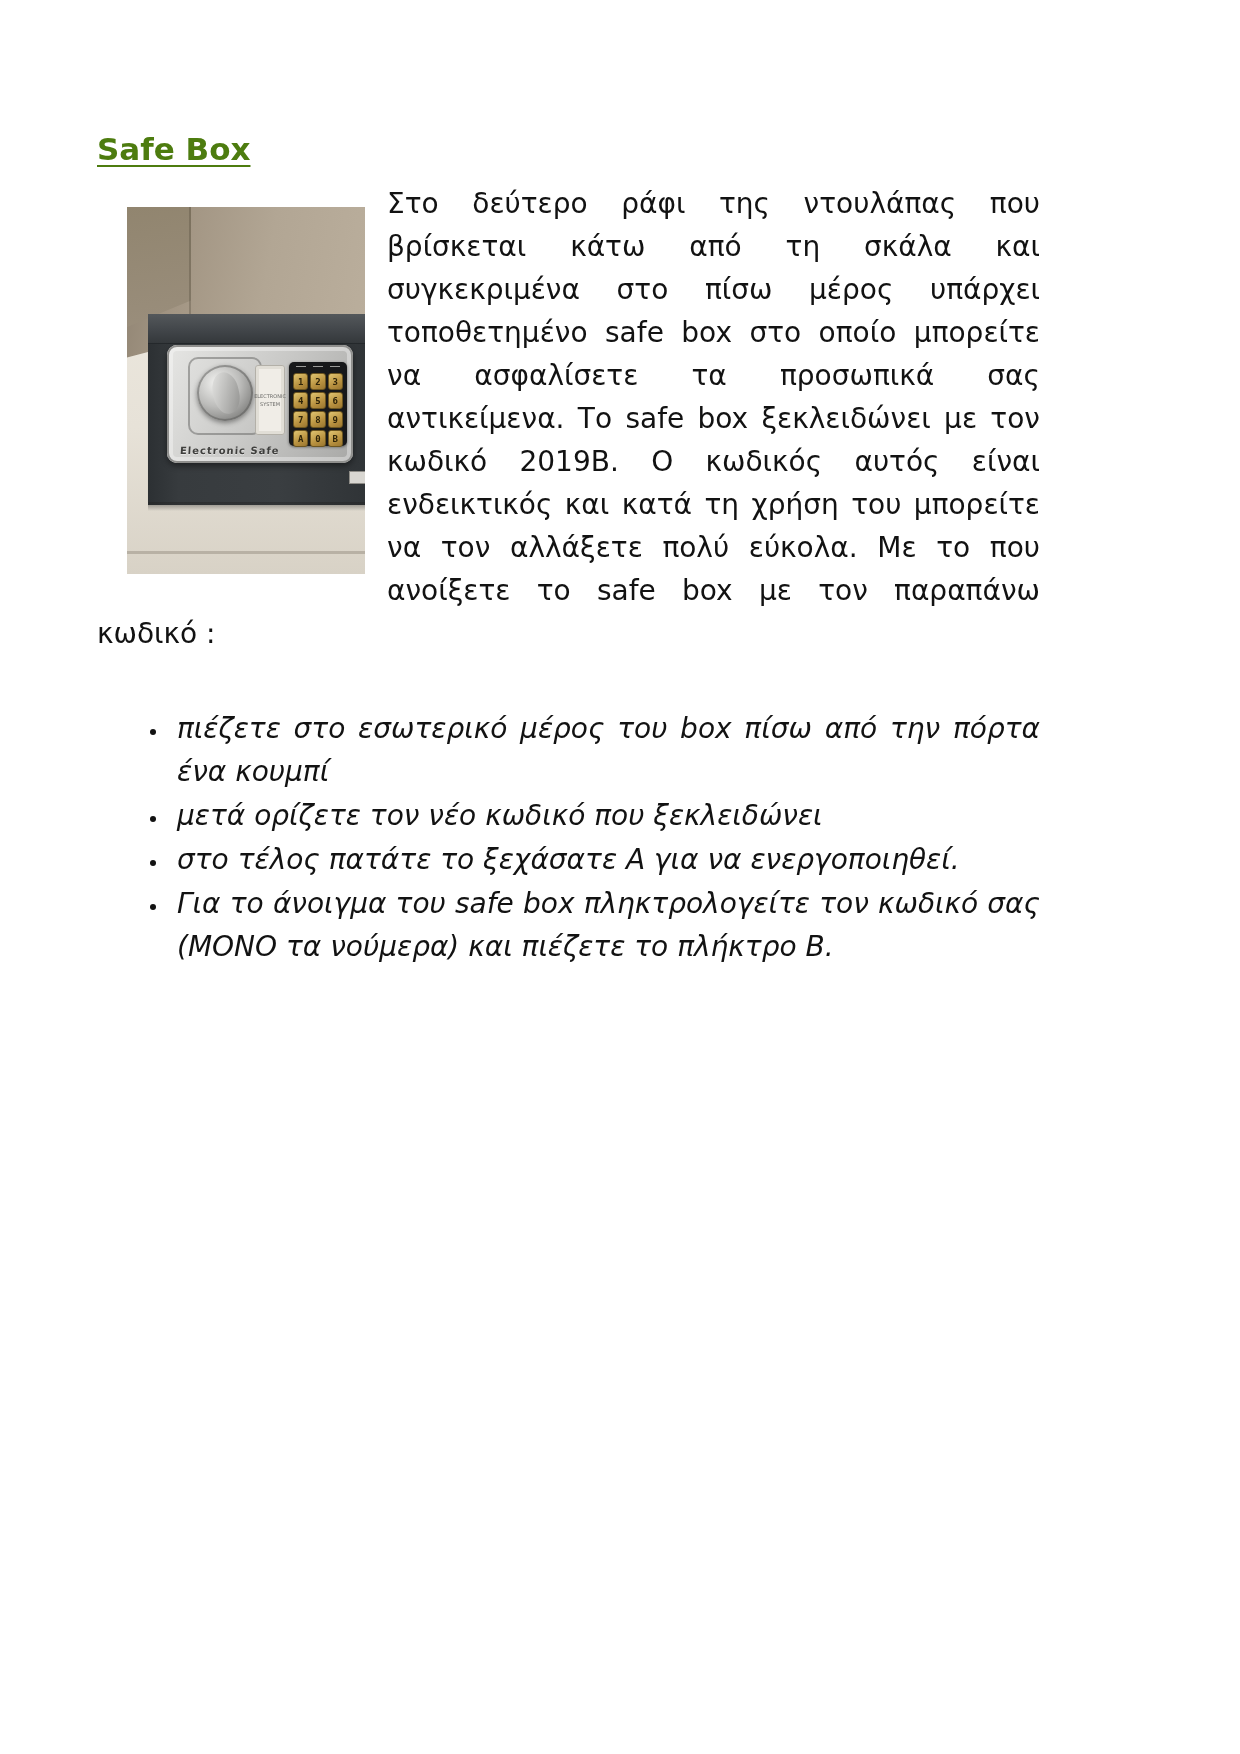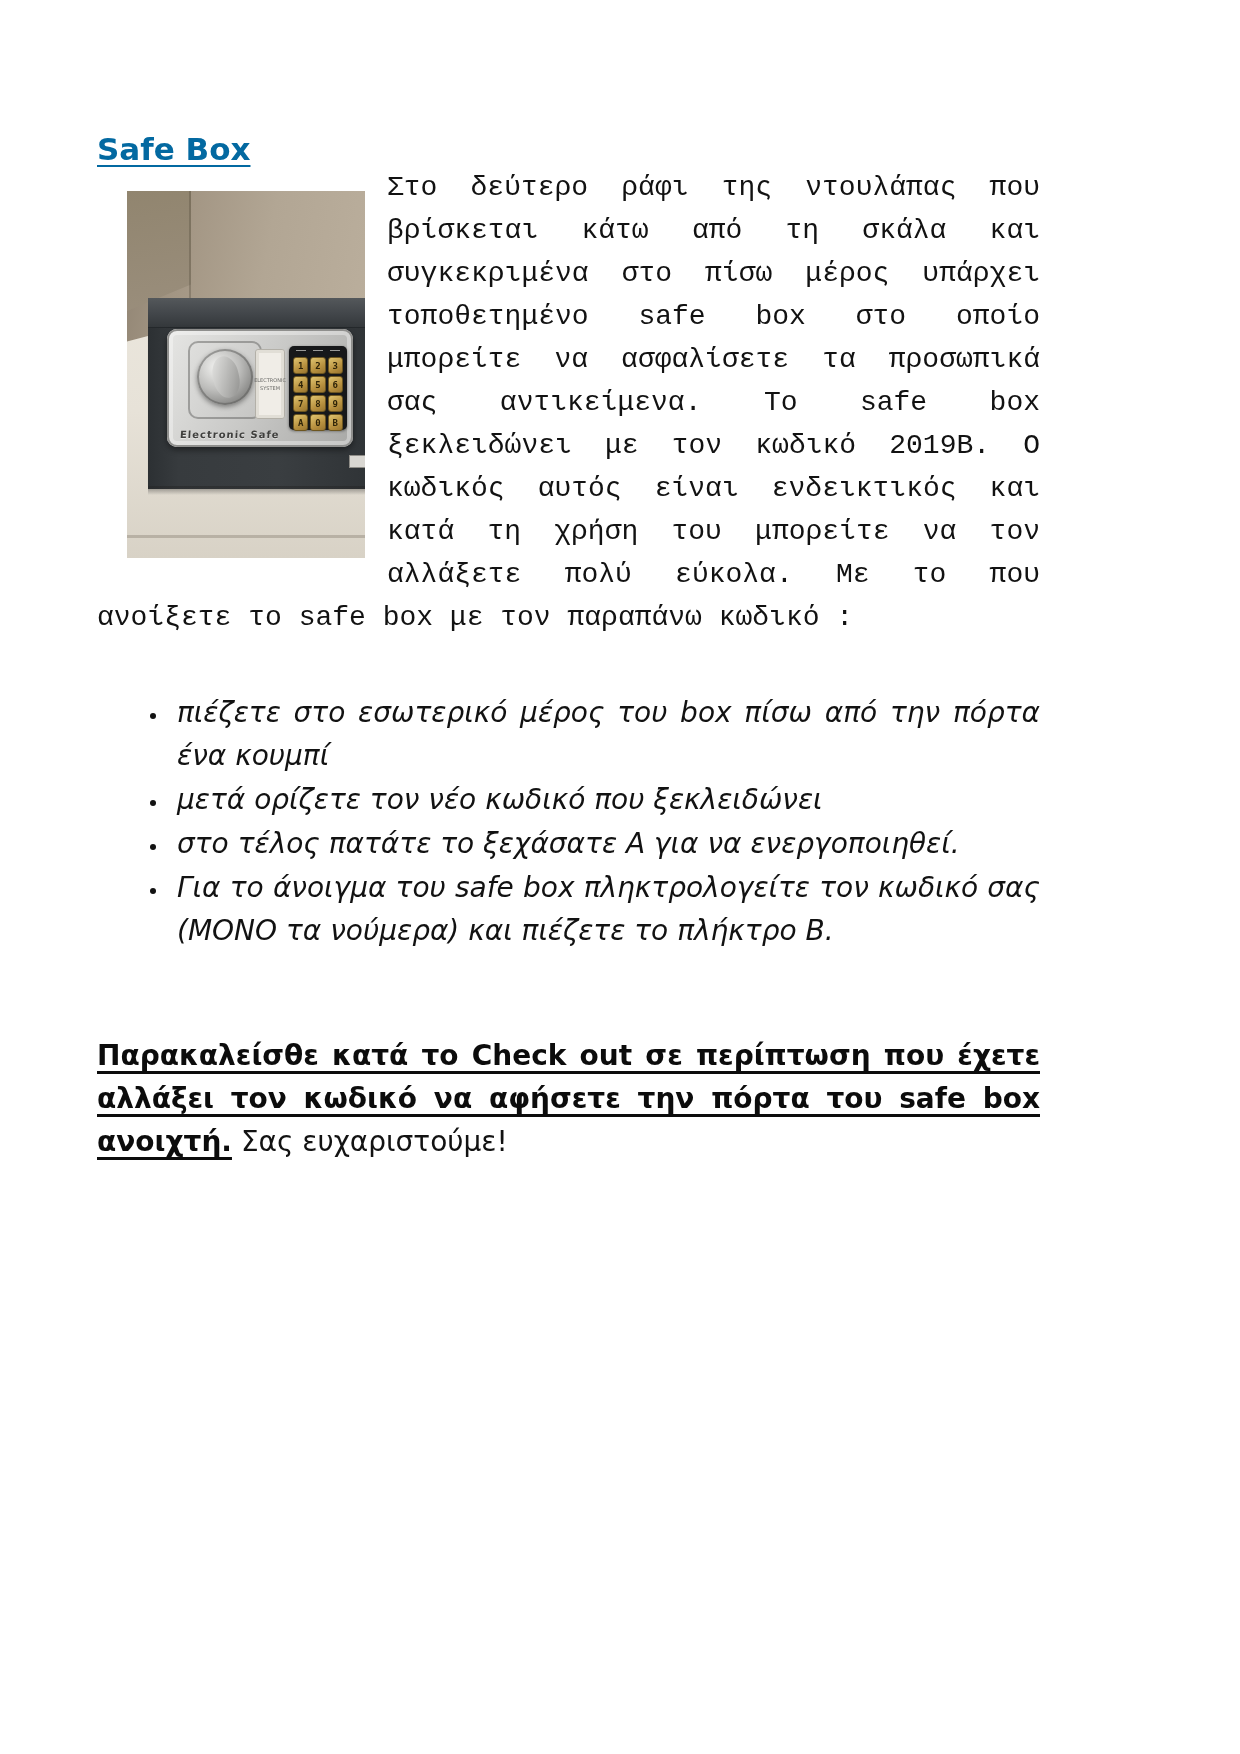--- a/index.html
+++ b/index.html
@@ -3,26 +3,26 @@
 <meta charset="utf-8">
 <style>
   html,body{margin:0;padding:0;}
   body{
     width:1240px;min-height:1754px;background:#ffffff;color:#111111;
     font-family:"DejaVu Sans","Liberation Sans",sans-serif;
     -webkit-font-smoothing:antialiased;
   }
   .page{padding:132px 200px 60px 97px;box-sizing:border-box;width:1240px;}
   h1.doc-title{
-    font-size:31px;line-height:34px;margin:0 0 0 0;font-weight:bold;color:#0369a1;
+    font-size:31px;line-height:34px;margin:0 0 16px 0;font-weight:bold;color:#4d7c0f;
     display:inline-block;text-decoration:underline;text-decoration-thickness:2px;text-underline-offset:5px;
   }
   .body-text{font-size:28px;line-height:43px;text-align:justify;color:#121212;}
   .intro-wrap{overflow:hidden;}
-  .intro-wrap p{margin:0;font-family:Liberation Mono, monospace;}
+  .intro-wrap p{margin:0;}
 
   
   figure.photo{
     float:left;width:238px;height:367px;margin:25px 22px 10px 30px;
     position:relative;overflow:hidden;background:#b1a593;
   }
   .ph-wall{position:absolute;inset:0;background:linear-gradient(100deg,#8e8271 0%,#a29583 20%,#b2a694 50%,#bdb19f 100%);}
   .ph-leftwall{position:absolute;left:0;top:0;width:64px;height:120px;background:linear-gradient(170deg,#91856f,#9a8e7c);
     clip-path:polygon(0 0,100% 0,100% 78%,0 100%);}
   .ph-cornerline{position:absolute;left:62px;top:0;width:2px;height:116px;background:rgba(70,60,45,.28);}
@@ -128,15 +128,14 @@
   </div>
 
   <ul class="steps body-text">
     <li>πιέζετε στο εσωτερικό μέρος του box πίσω από την πόρτα ένα κουμπί</li>
     <li>μετά ορίζετε τον νέο κωδικό που ξεκλειδώνει</li>
     <li>στο τέλος πατάτε το ξεχάσατε Α για να ενεργοποιηθεί.</li>
     <li>Για το άνοιγμα του safe box πληκτρολογείτε τον κωδικό σας (ΜΟΝΟ τα νούμερα) και πιέζετε το πλήκτρο Β.</li>
   </ul>
 
 
-  <p class="checkout body-text"><span class="bold-underline">Παρακαλείσθε κατά το Check out σε περίπτωση που έχετε αλλάξει τον κωδικό να αφήσετε την πόρτα του safe box ανοιχτή.</span> <span>Σας ευχαριστούμε!</span></p>
 
 </div>
 
 </body></html>

